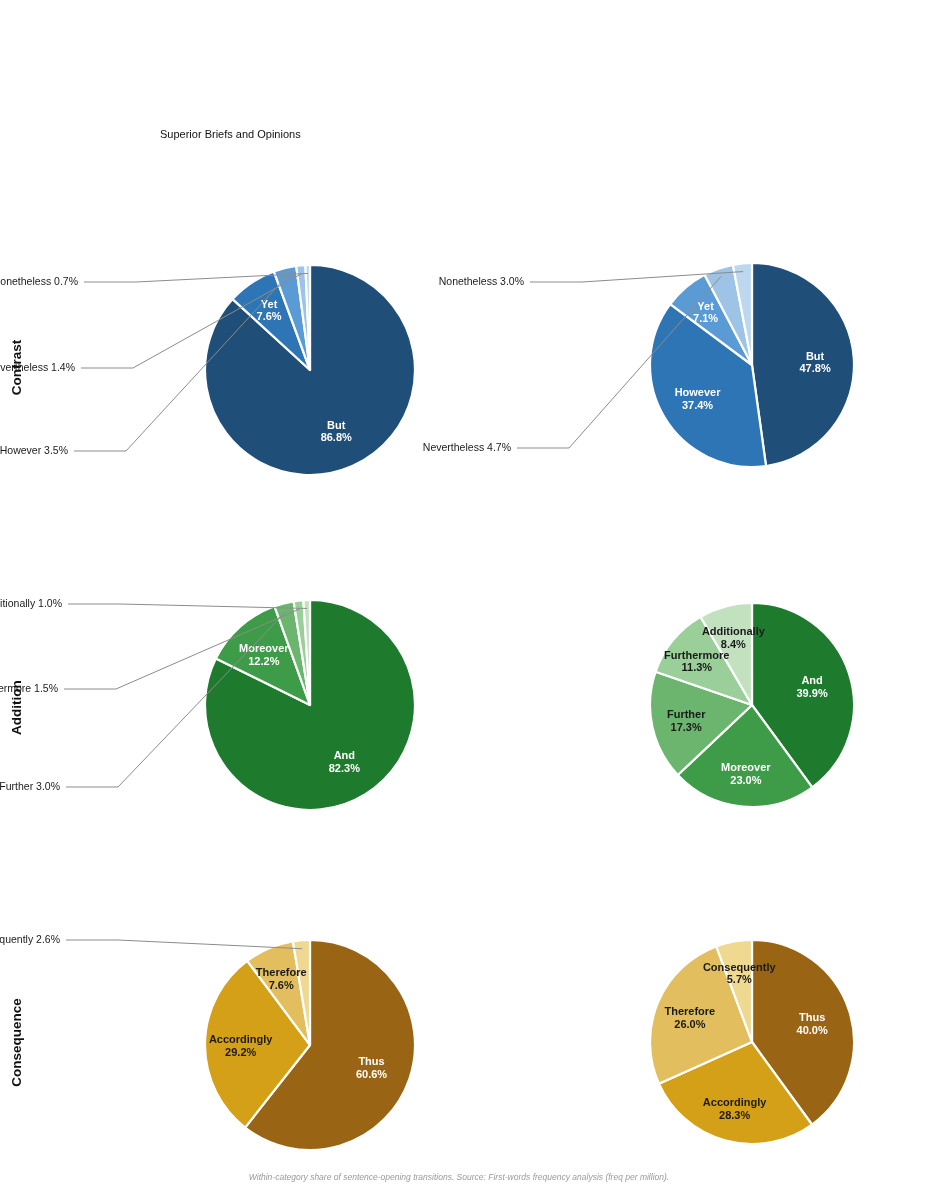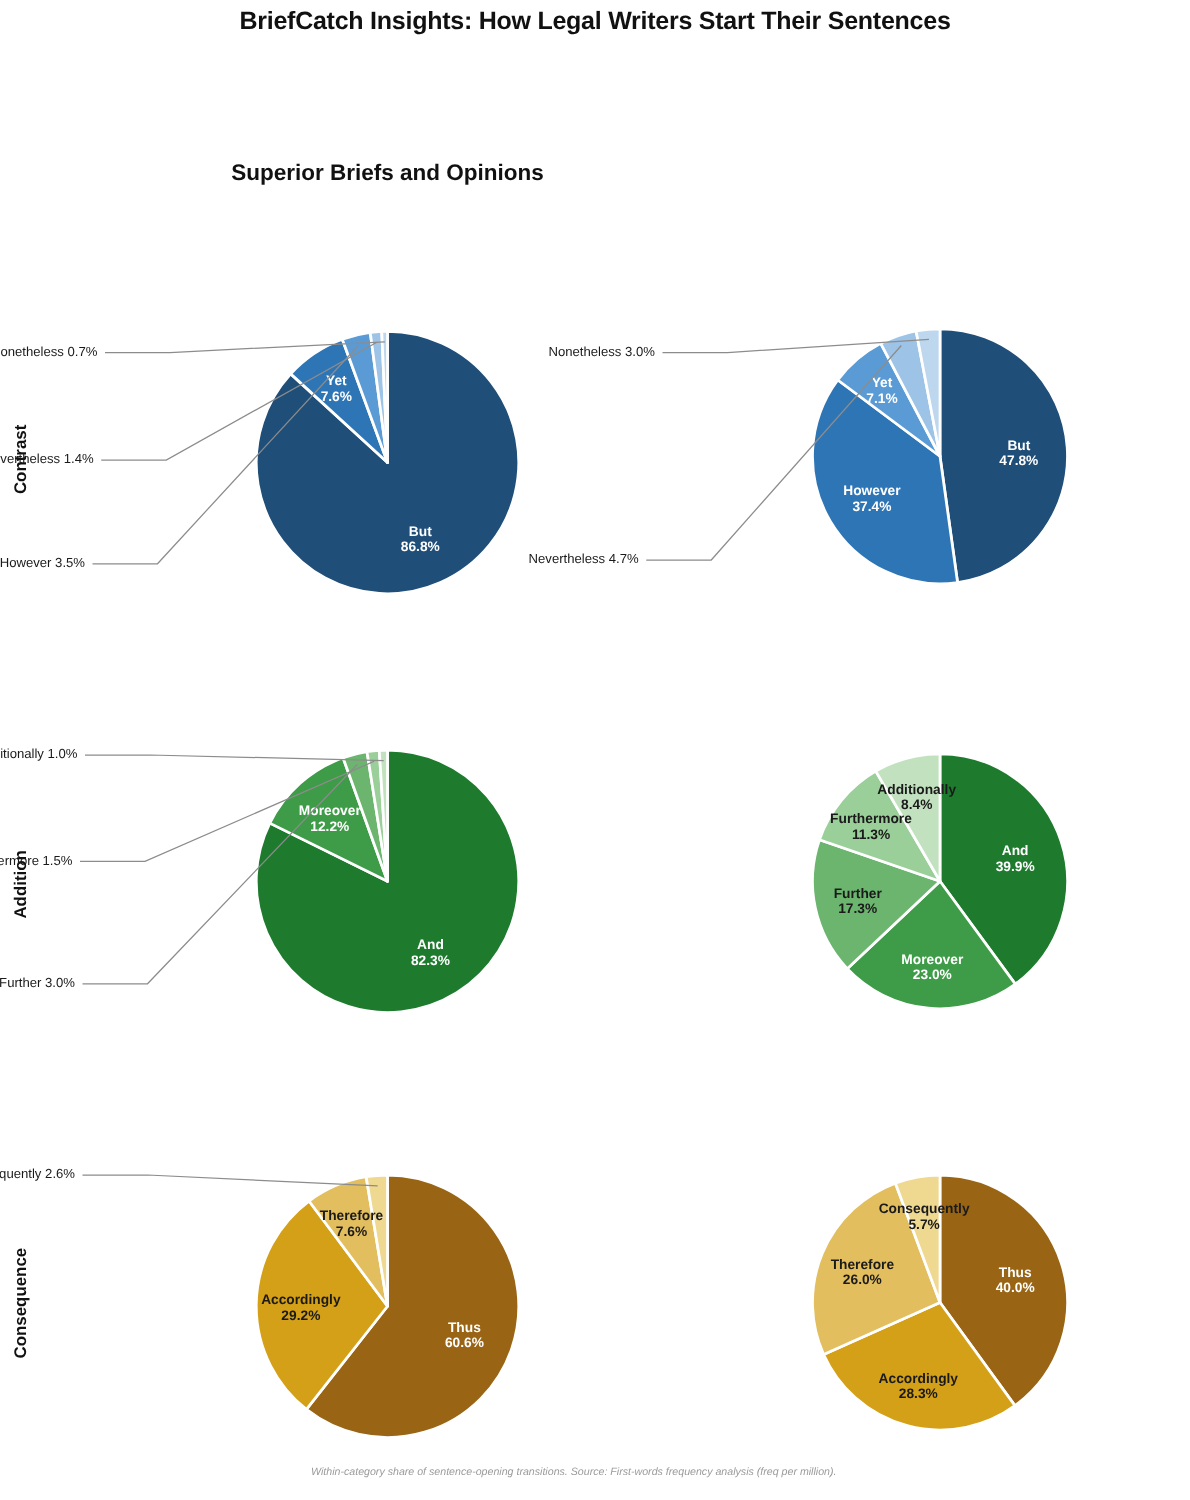--- a/index.html
+++ b/index.html
@@ -27,23 +27,23 @@
     width: 952px;
     text-align: center;
     font-size: 20px;
     font-weight: bold;
     letter-spacing: -0.2px;
     color: #111111;
   }
   .col-header {
     position: absolute;
     top: 128px;
-    font-size: 18px;
-    font-weight: bold;
-    text-align: center;
+    font-size: 11px;
+    font-weight: normal;
+    text-align: left;
     color: #111111;
     width: 300px;
   }
   .col-header.left  { left: 160px; }
   .col-header.right { left: 602px; }
 
   .row-label {
     position: absolute;
     left: -44px;
     width: 120px;
@@ -68,21 +68,20 @@
     color: #9a9a9a;
   }
   svg { display: block; overflow: visible; }
   text { font-family: "Liberation Sans", sans-serif; }
 </style>
 </head>
 <body>
 
 <div class="figure">
 
-  <div class="fig-title">BriefCatch Insights: How Legal Writers Start Their Sentences</div>
 
   <div class="col-header left">Superior Briefs and Opinions</div>
 
   <div class="row-label" style="top:360px;">Contrast</div>
   <div class="row-label" style="top:700px;">Addition</div>
   <div class="row-label" style="top:1035px;">Consequence</div>
 
   <div class="pie-cell" style="left:0px;   top:230px;  width:476px; height:290px;">
       <svg width="476" height="290" viewBox="0 0 476 290">
         <path d="M 310 140 L 310 35 A 105 105 0 1 1 232.56112267739178 69.0900551472924 Z" fill="#1F4E79" stroke="#ffffff" stroke-width="2.2" stroke-linejoin="round"></path>

